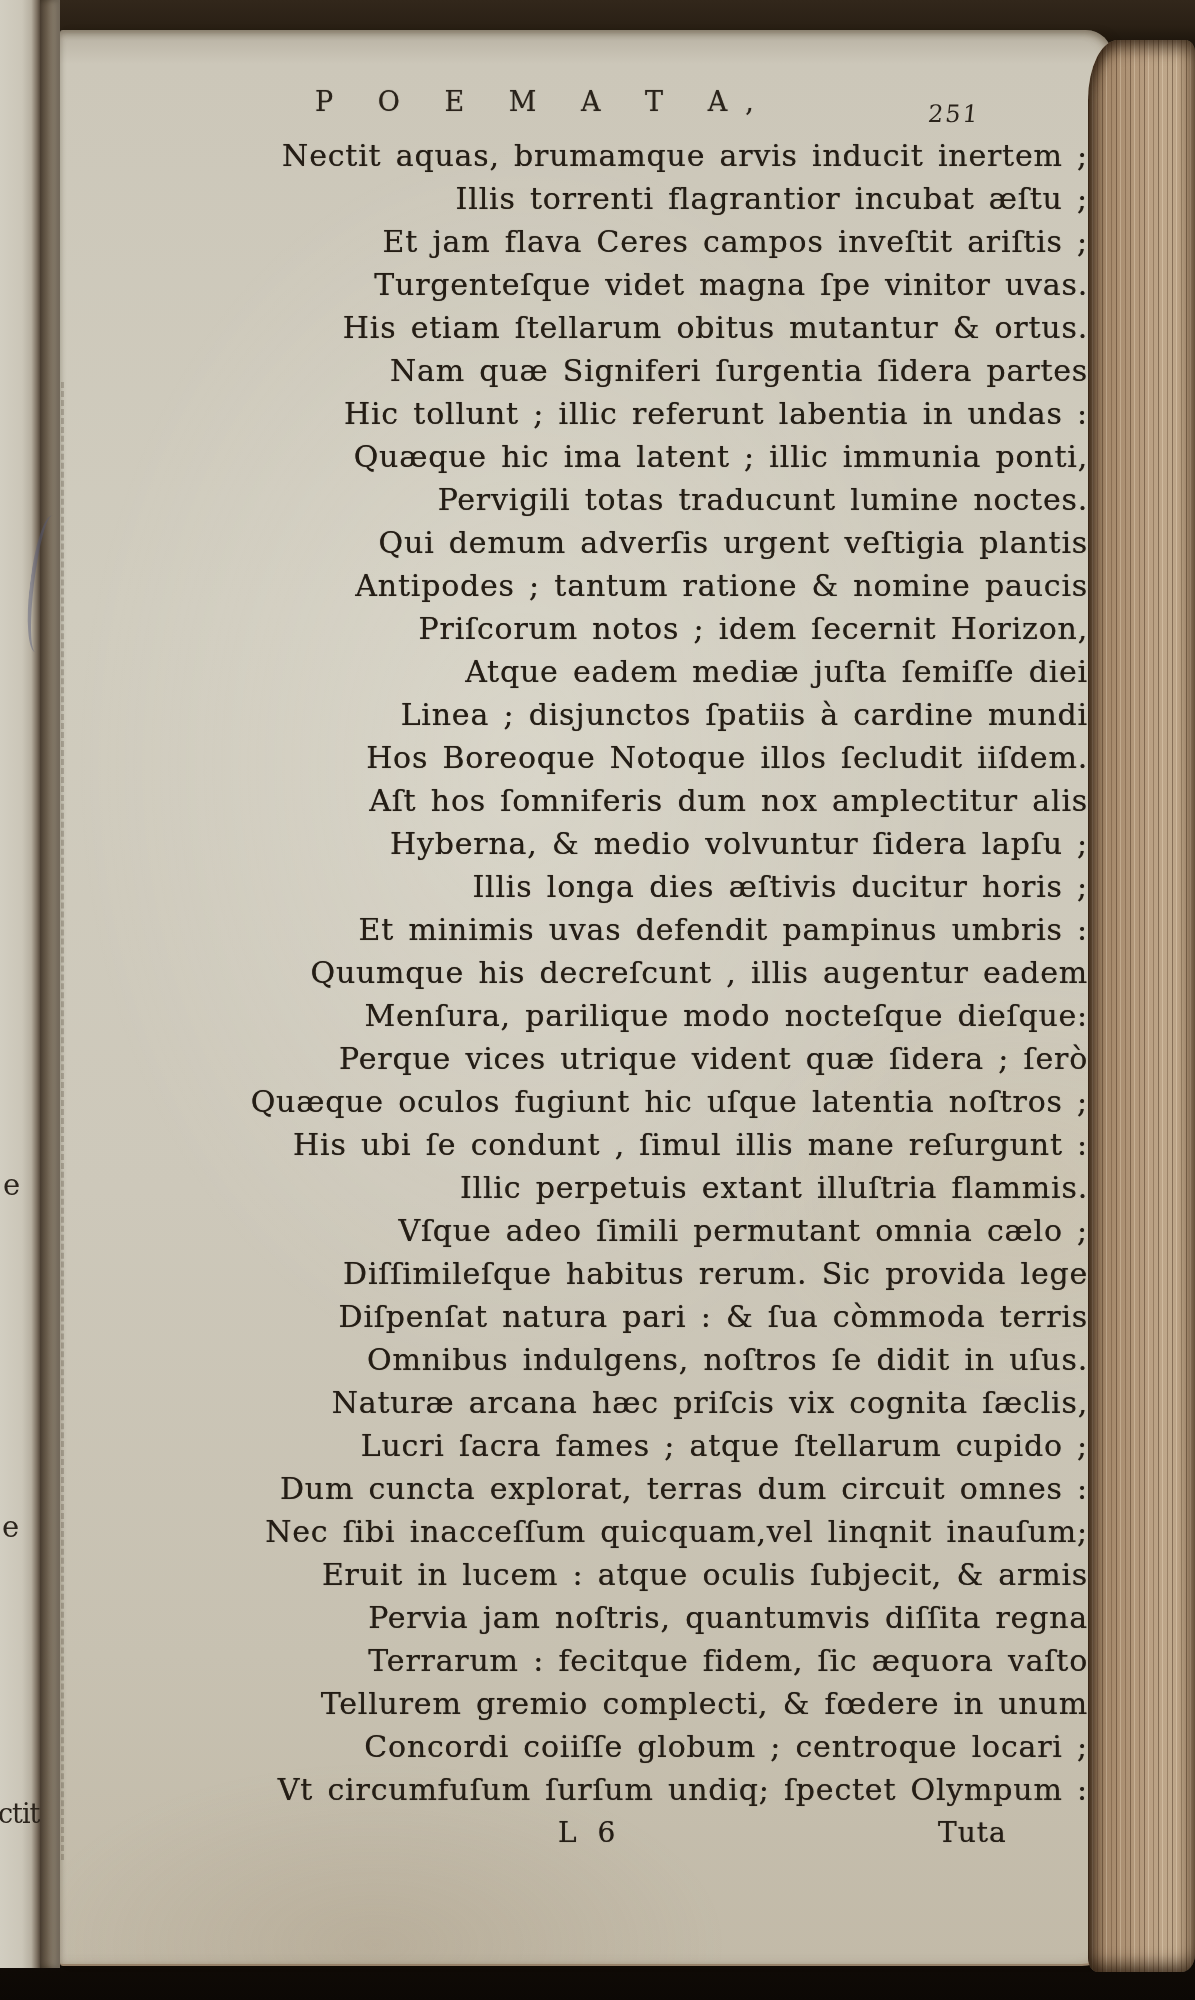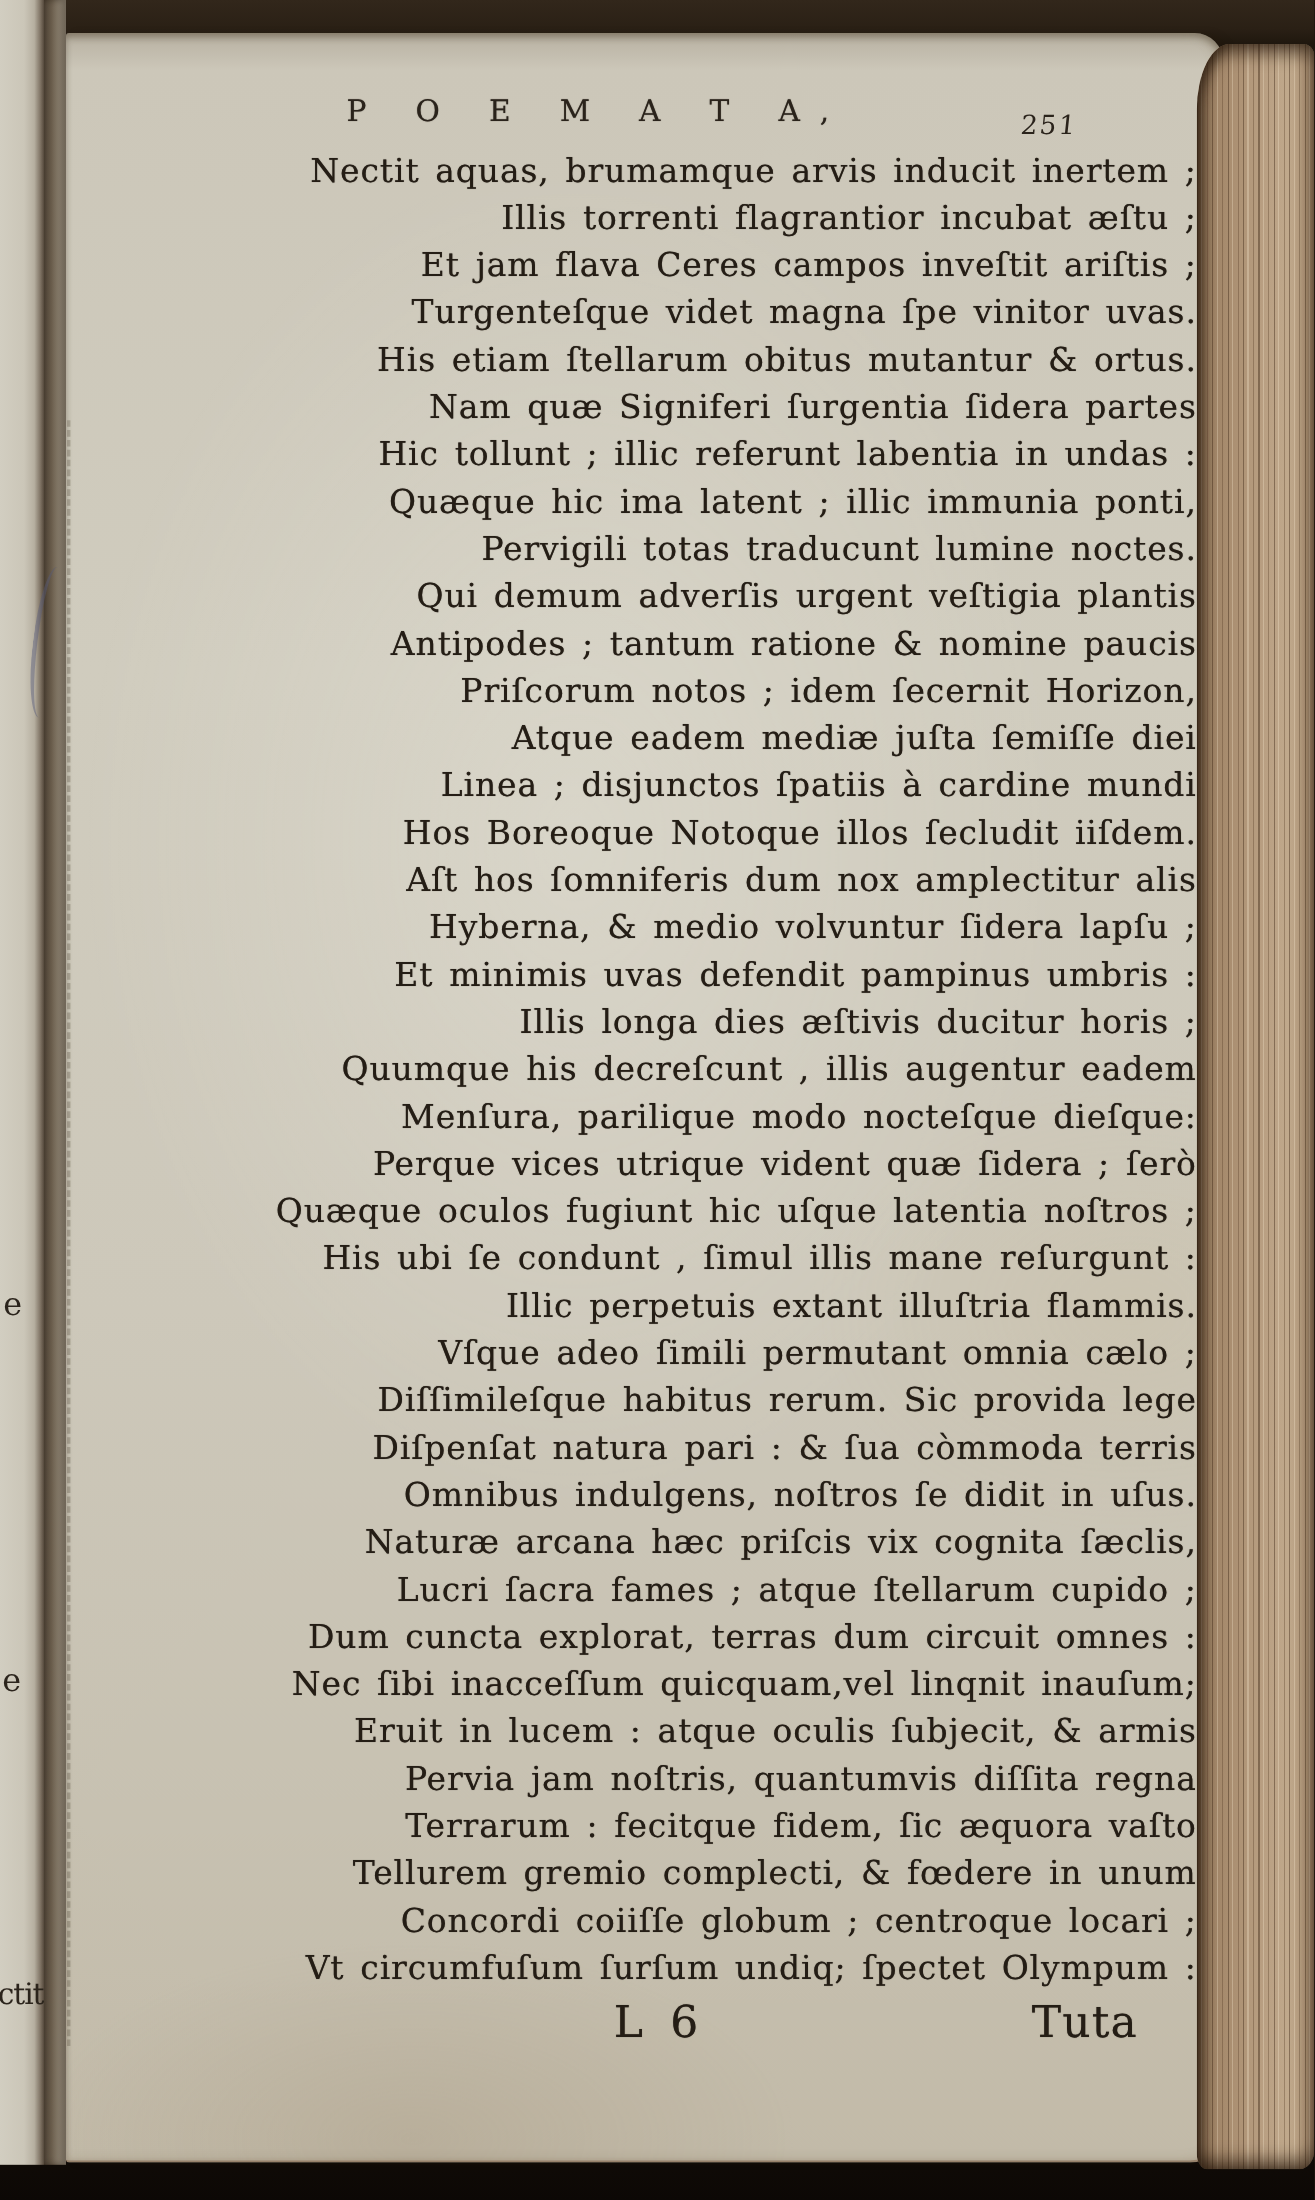--- a/index.html
+++ b/index.html
@@ -71,21 +71,21 @@
     font-size:30px;line-height:43px;
     letter-spacing:.8px;word-spacing:4px;
     text-shadow:0 0 .7px rgba(36,29,21,.75);
     white-space:nowrap;
   }
   .poem .line{height:43px;text-align:right;}
   .poem .line.indent{padding-left:38px;}
 
   .footer{
     position:absolute;top:1786px;left:0;right:0;height:50px;
-    color:#241d15;font-size:40px;
+    color:#241d15;font-size:28px;
     text-shadow:0 0 .7px rgba(36,29,21,.75);
   }
   .signature{position:absolute;left:498px;letter-spacing:6px;}
   .catchword{position:absolute;left:858px;letter-spacing:1px;margin-left:20px;}
 
   
   .fore-edge{
     position:absolute;left:1088px;top:40px;width:107px;height:1932px;
     background:
       repeating-linear-gradient(90deg,
@@ -129,22 +129,22 @@
         <div class="line">Quæque hic ima latent ; illic immunia ponti,</div>
         <div class="line">Pervigili totas traducunt lumine noctes.</div>
         <div class="line indent">Qui demum adverſis urgent veſtigia plantis</div>
         <div class="line">Antipodes ; tantum ratione &amp; nomine paucis</div>
         <div class="line">Priſcorum notos ; idem ſecernit Horizon,</div>
         <div class="line">Atque eadem mediæ juſta ſemiſſe diei</div>
         <div class="line">Linea ; disjunctos ſpatiis à cardine mundi</div>
         <div class="line">Hos Boreoque Notoque illos ſecludit iiſdem.</div>
         <div class="line">Aſt hos ſomniferis dum nox amplectitur alis</div>
         <div class="line">Hyberna, &amp; medio volvuntur ſidera lapſu ;</div>
+        <div class="line">Illis longa dies æſtivis ducitur horis ;</div>
         <div class="line">Et minimis uvas defendit pampinus umbris :</div>
-        <div class="line">Illis longa dies æſtivis ducitur horis ;</div>
         <div class="line">Quumque his decreſcunt , illis augentur eadem</div>
         <div class="line">Menſura, parilique modo nocteſque dieſque:</div>
         <div class="line">Perque vices utrique vident quæ ſidera ; ſerò</div>
         <div class="line">Quæque oculos fugiunt hic uſque latentia noſtros ;</div>
         <div class="line">His ubi ſe condunt , ſimul illis mane reſurgunt :</div>
         <div class="line">Illic perpetuis extant illuſtria flammis.</div>
         <div class="line">Vſque adeo ſimili permutant omnia cælo ;</div>
         <div class="line">Diſſimileſque habitus rerum. Sic provida lege</div>
         <div class="line">Diſpenſat natura pari : &amp; ſua còmmoda terris</div>
         <div class="line">Omnibus indulgens, noſtros ſe didit in uſus.</div>

